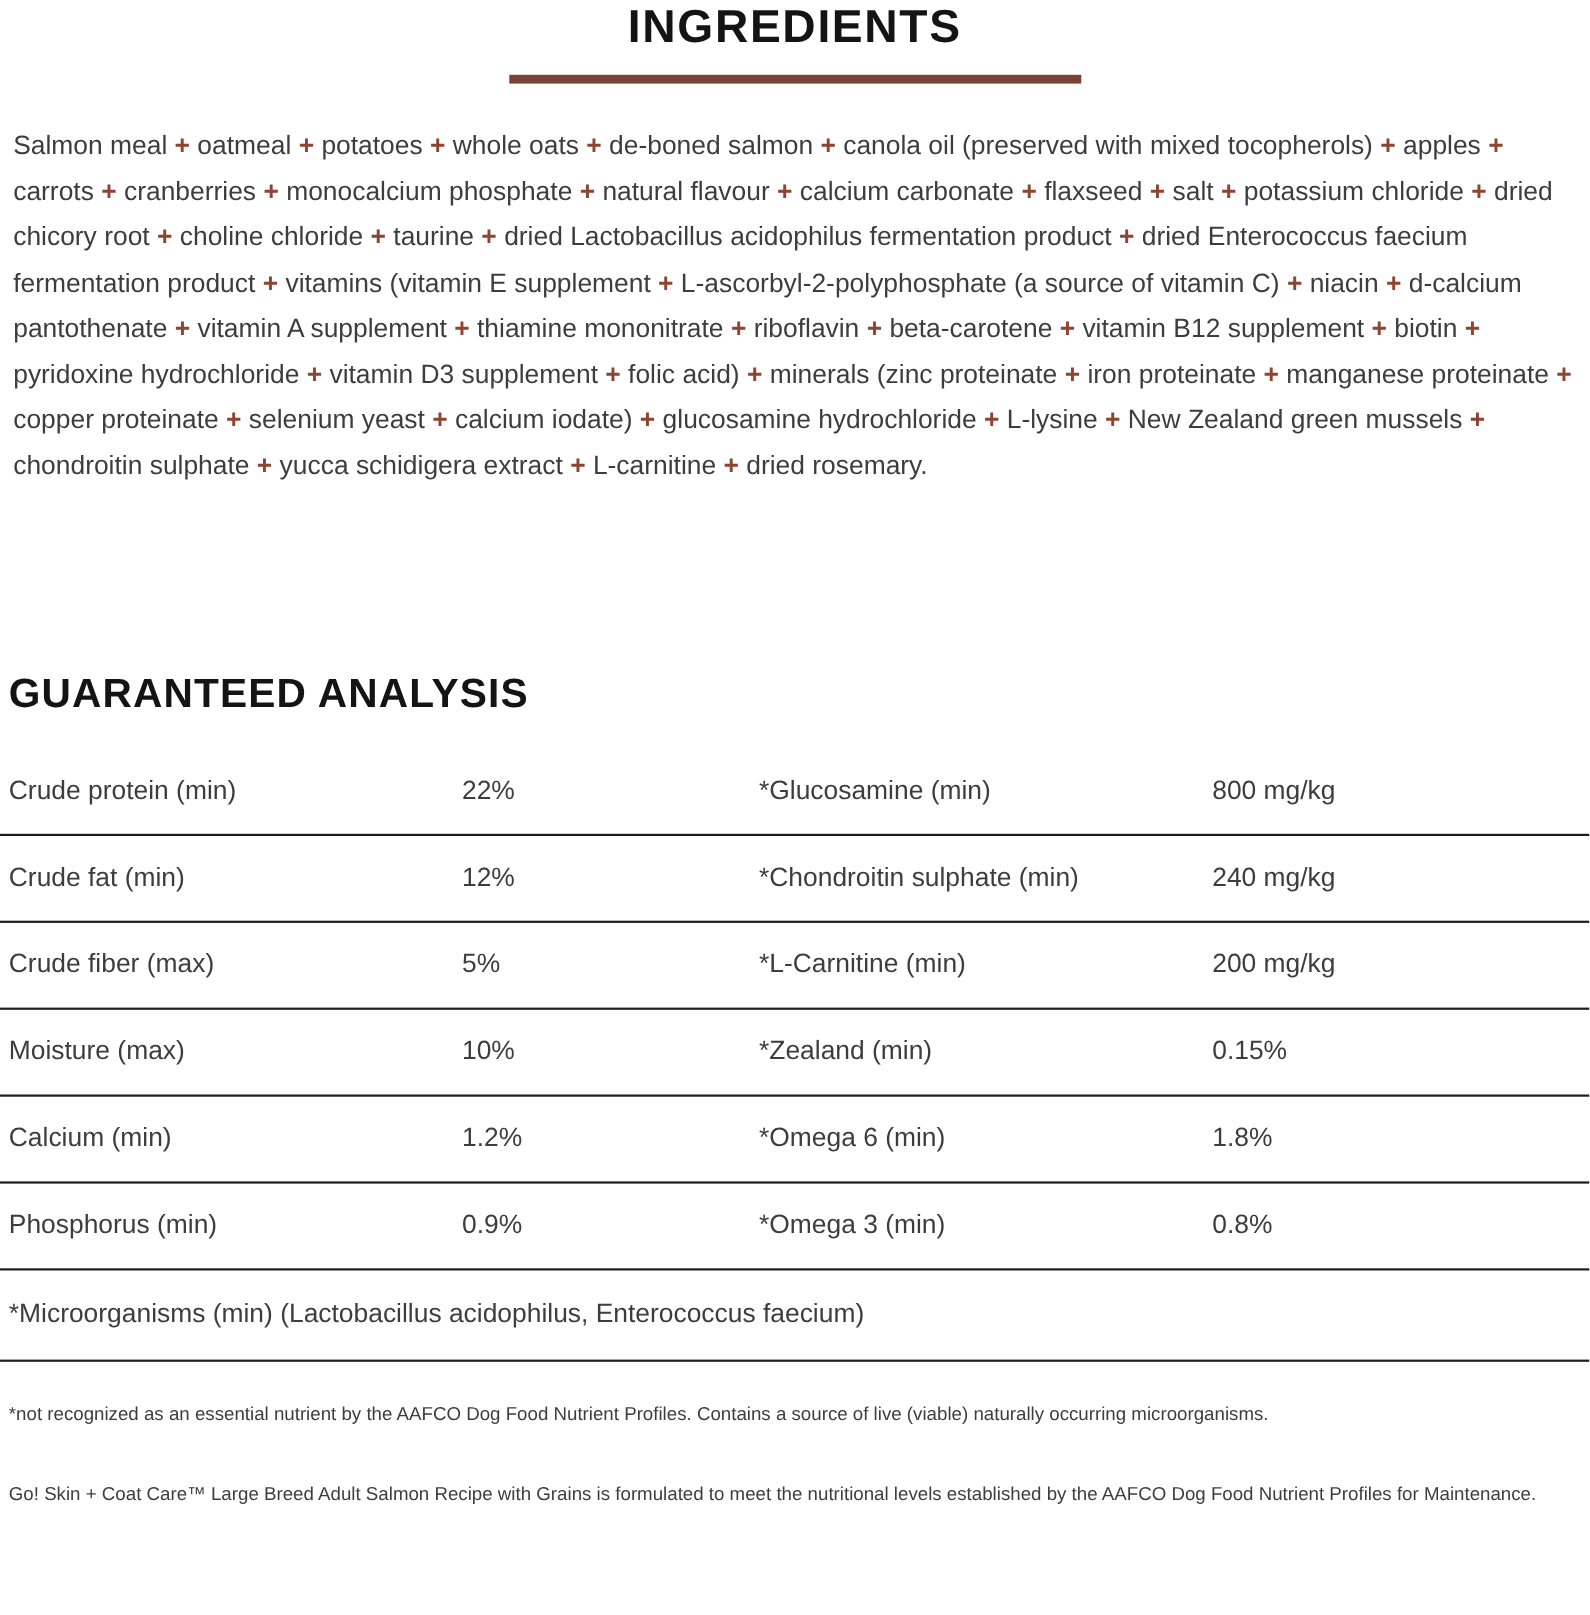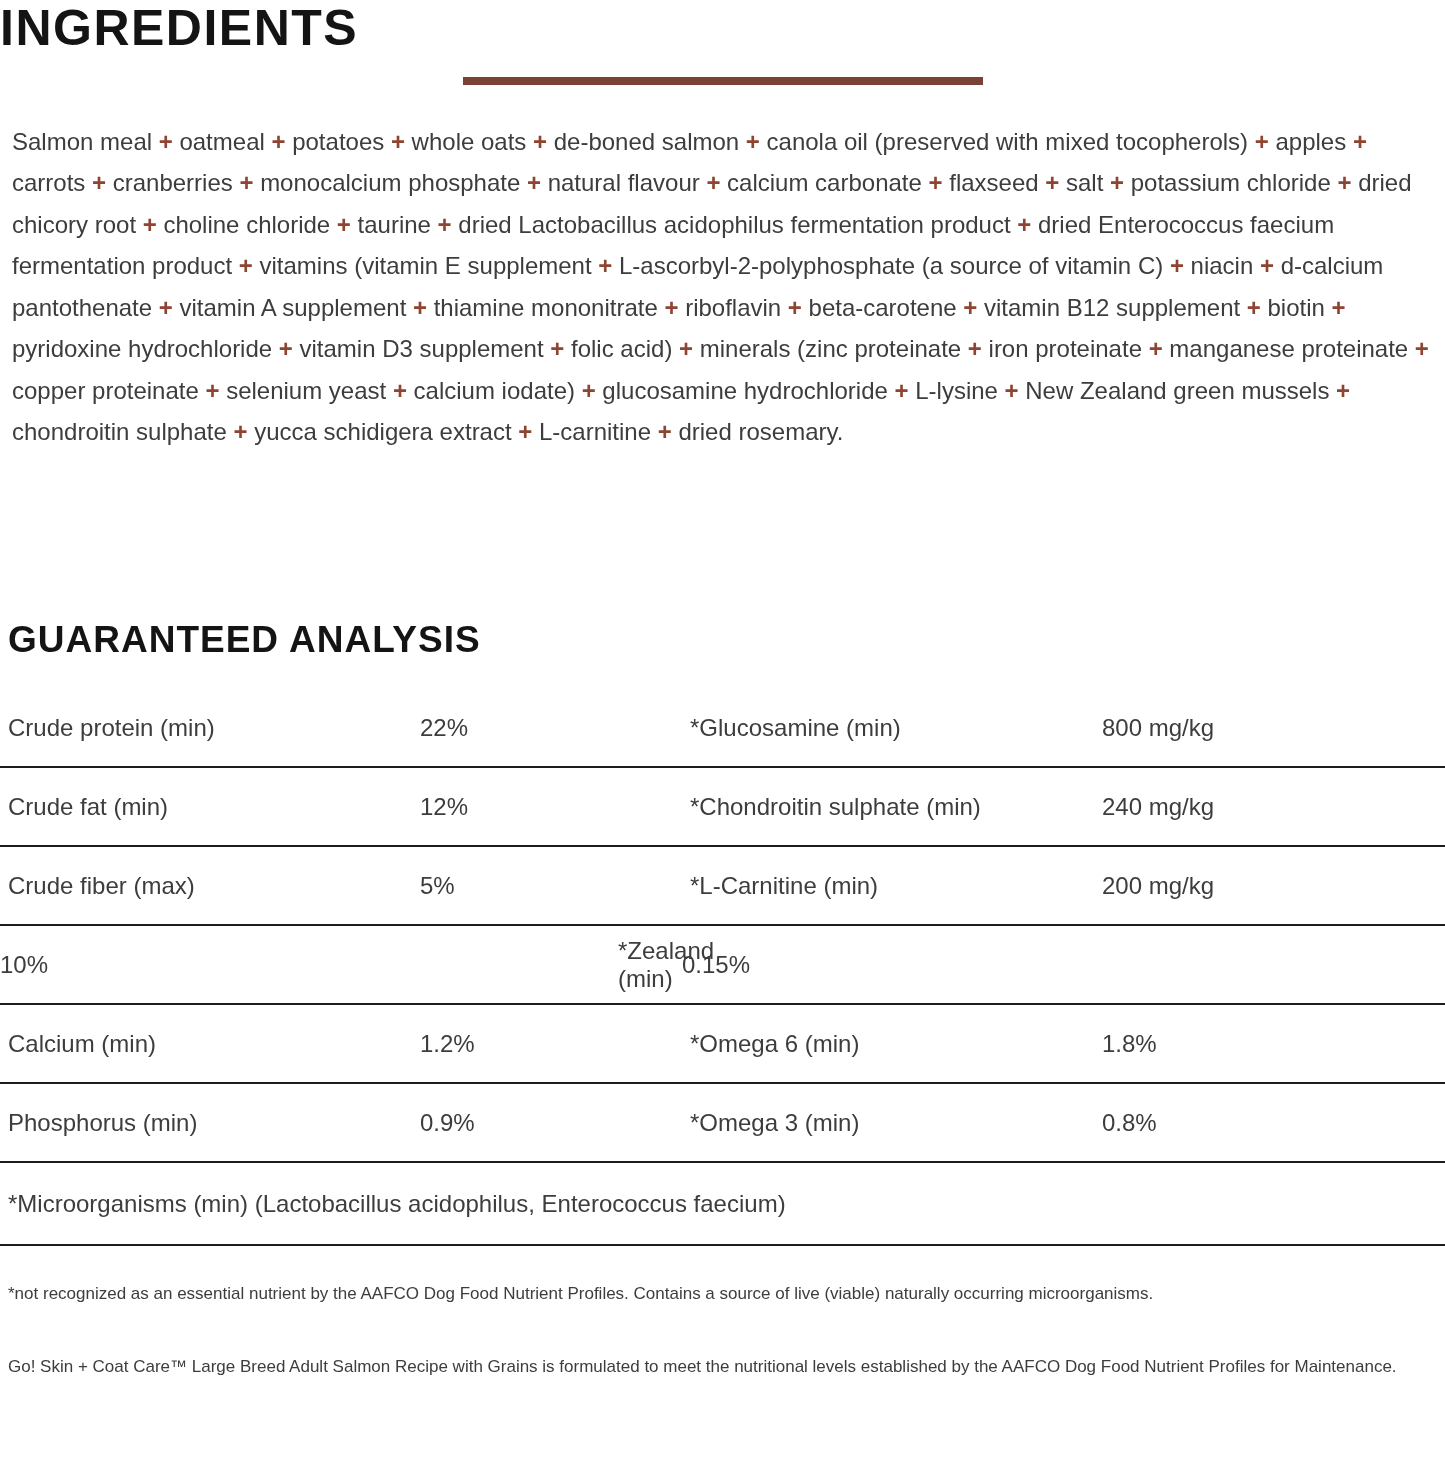--- a/index.html
+++ b/index.html
@@ -14,22 +14,22 @@
   body {
     width: 1445px;
     height: 1468px;
     background: #ffffff;
     overflow: hidden;
     font-family: "Liberation Sans", sans-serif;
     color: var(--text);
   }
   .page-title {
     margin: 2px 0 0 0;
-    text-align: left;
-    font-size: 50px;
+    text-align: center;
+    font-size: 42px;
     font-weight: bold;
     letter-spacing: 1.5px;
     color: var(--heading);
     line-height: 1.05;
   }
   .title-underline {
     width: 520px;
     height: 8px;
     margin: 22px auto 0 auto;
     background: var(--accent);
@@ -115,20 +115,21 @@
       <span class="value">240 mg/kg</span>
     </div>
     <div class="ga-row">
       <span class="label">Crude fiber (max)</span>
       <span class="value">5%</span>
       <span class="spacer"></span>
       <span class="label">*L-Carnitine (min)</span>
       <span class="value">200 mg/kg</span>
     </div>
     <div class="ga-row">
+      <span class="label">Moisture (max)</span>
       <span class="value">10%</span>
       <span class="spacer"></span>
       <span class="label">*Zealand (min)</span>
       <span class="value">0.15%</span>
     </div>
     <div class="ga-row">
       <span class="label">Calcium (min)</span>
       <span class="value">1.2%</span>
       <span class="spacer"></span>
       <span class="label">*Omega 6 (min)</span>

